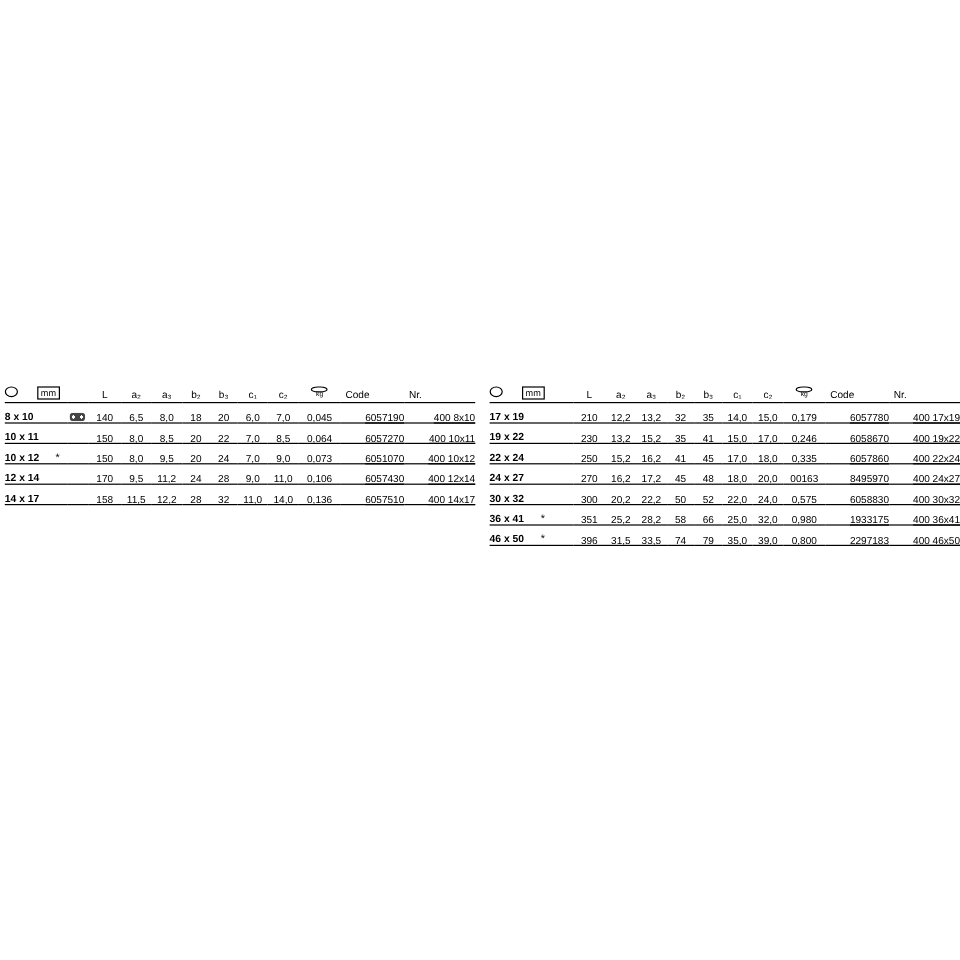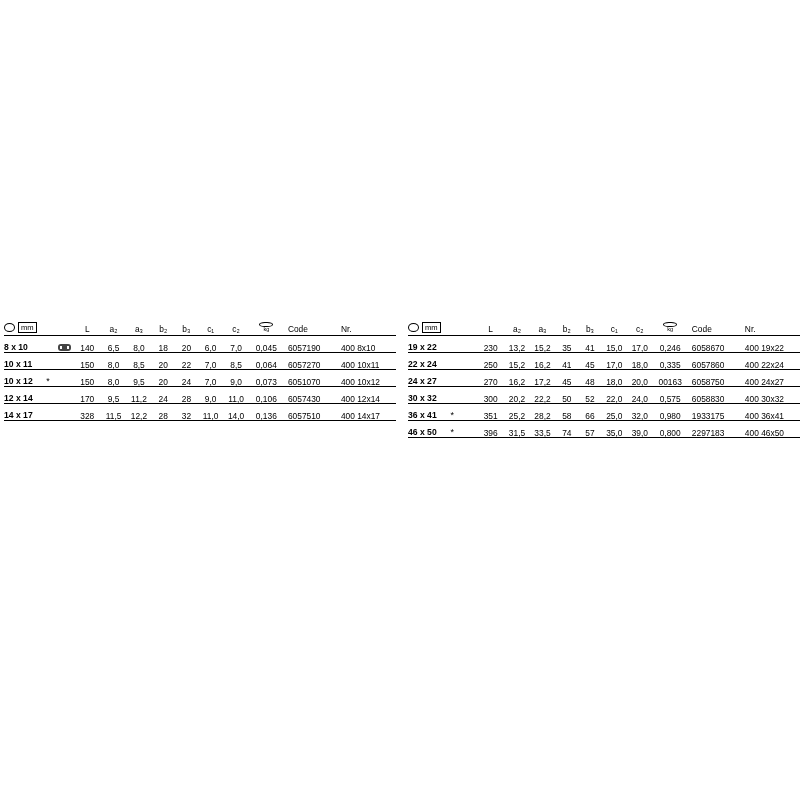--- a/index.html
+++ b/index.html
@@ -72,43 +72,42 @@
     width: 10px;
     font-size: 9px;
     padding-left: 1px;
   }
   tr.row td.c-icon {
     width: 16px;
     text-align: center;
   }
   tr.row td.c-code,
   tr.row td.c-nr {
-    text-align: left;
+    text-align: right;
     padding-left: 4px;
     text-decoration: underline;
   }
   tr.row:last-child td { border-bottom: 1.1px solid #000; }
 
   
   .w-size  { width: 42px; }
   .w-star  { width: 10px; }
   .w-icon  { width: 18px; }
   .w-L     { width: 28px; }
   .w-a     { width: 26px; }
   .w-b     { width: 24px; }
   .w-c     { width: 26px; }
   .w-kg    { width: 36px; }
   .w-code  { width: 54px; }
   .w-nr    { width: 60px; }
 
   
   .mmhead {
     display: inline-flex;
-    align-items: center;
-    gap: 3px;
+    gap: 16px;
   }
   .ring {
     display: inline-block;
     width: 11px;
     height: 9px;
     border: 1.6px solid #000;
     border-radius: 50%;
     box-sizing: border-box;
   }
   .mmbox {
@@ -249,21 +248,21 @@
           <td>9,0</td>
           <td>11,0</td>
           <td>0,106</td>
           <td class="c-code">6057430</td>
           <td class="c-nr">400 12x14</td>
         </tr>
         <tr class="row">
           <td class="c-size">14 x 17</td>
           <td class="c-star"></td>
           <td class="c-icon"></td>
-          <td>328</td>
+          <td>158</td>
           <td>11,5</td>
           <td>12,2</td>
           <td>28</td>
           <td>32</td>
           <td>11,0</td>
           <td>14,0</td>
           <td>0,136</td>
           <td class="c-code">6057510</td>
           <td class="c-nr">400 14x17</td>
         </tr>
@@ -308,20 +307,35 @@
               <span class="lens"></span>
               <span class="kg">kg</span>
             </span>
           </th>
           <th class="h-code">Code</th>
           <th class="h-nr">Nr.</th>
         </tr>
       </thead>
       <tbody>
         <tr class="row">
+          <td class="c-size">17 x 19</td>
+          <td class="c-star"></td>
+          <td class="c-icon"></td>
+          <td>210</td>
+          <td>12,2</td>
+          <td>13,2</td>
+          <td>32</td>
+          <td>35</td>
+          <td>14,0</td>
+          <td>15,0</td>
+          <td>0,179</td>
+          <td class="c-code">6057780</td>
+          <td class="c-nr">400 17x19</td>
+        </tr>
+        <tr class="row">
           <td class="c-size">19 x 22</td>
           <td class="c-star"></td>
           <td class="c-icon"></td>
           <td>230</td>
           <td>13,2</td>
           <td>15,2</td>
           <td>35</td>
           <td>41</td>
           <td>15,0</td>
           <td>17,0</td>
@@ -349,21 +363,21 @@
           <td class="c-star"></td>
           <td class="c-icon"></td>
           <td>270</td>
           <td>16,2</td>
           <td>17,2</td>
           <td>45</td>
           <td>48</td>
           <td>18,0</td>
           <td>20,0</td>
           <td>00163</td>
-          <td class="c-code">6058750</td>
+          <td class="c-code">8495970</td>
           <td class="c-nr">400 24x27</td>
         </tr>
         <tr class="row">
           <td class="c-size">30 x 32</td>
           <td class="c-star"></td>
           <td class="c-icon"></td>
           <td>300</td>
           <td>20,2</td>
           <td>22,2</td>
           <td>50</td>
@@ -390,21 +404,21 @@
           <td class="c-nr">400 36x41</td>
         </tr>
         <tr class="row">
           <td class="c-size">46 x 50</td>
           <td class="c-star">*</td>
           <td class="c-icon"></td>
           <td>396</td>
           <td>31,5</td>
           <td>33,5</td>
           <td>74</td>
-          <td>57</td>
+          <td>79</td>
           <td>35,0</td>
           <td>39,0</td>
           <td>0,800</td>
           <td class="c-code">2297183</td>
           <td class="c-nr">400 46x50</td>
         </tr>
       </tbody>
     </table>
   </div>
 

